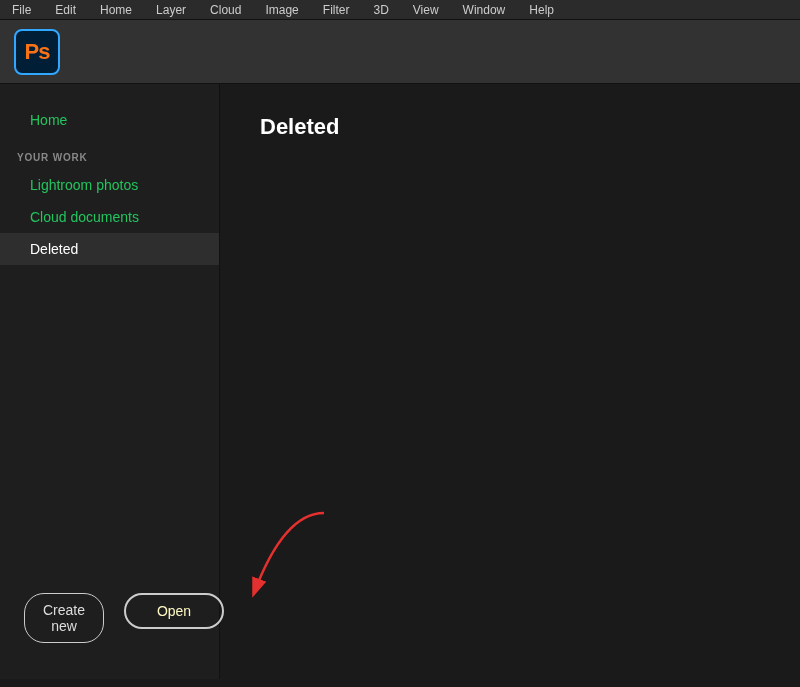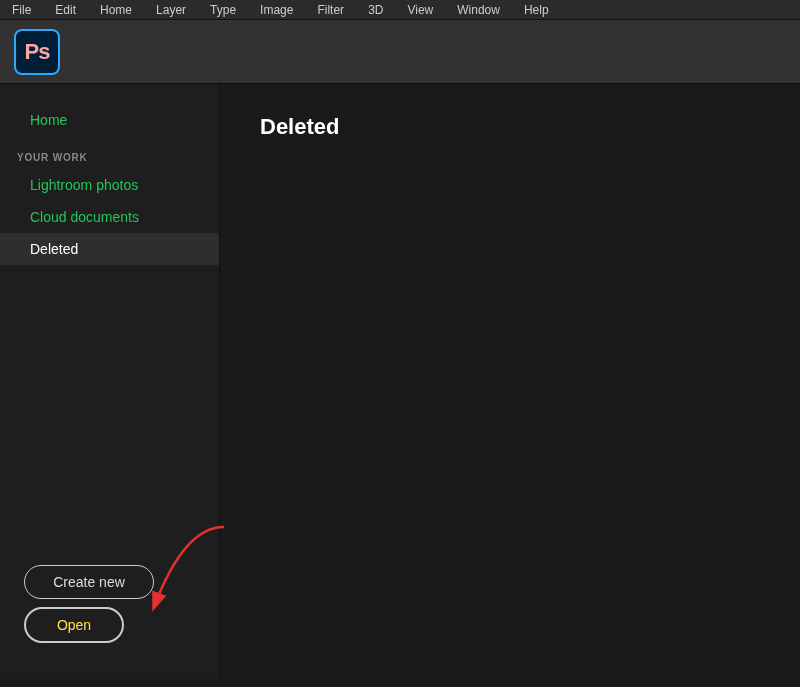--- a/index.html
+++ b/index.html
@@ -43,21 +43,21 @@
       width: 46px;
       height: 46px;
       background: #001e36;
       border: 2px solid #31a8ff;
       border-radius: 8px;
       display: flex;
       align-items: center;
       justify-content: center;
       font-size: 22px;
       font-weight: 700;
-      color: #fca5a5;
+      color: #f97316;
       letter-spacing: -1px;
       flex-shrink: 0;
     }
 
     
     .main-layout {
       display: flex;
       height: calc(687px - 28px - 64px);
     }
 
@@ -90,38 +90,38 @@
       font-weight: 600;
     }
     .sidebar-nav-item.active {
       background: #2e2e2e;
       color: #fff;
     }
 
     .sidebar-bottom {
       padding: 20px 24px 16px 24px;
       display: flex;
-      flex-direction: column;
-      gap: 8px;
+      flex-direction: row;
+      gap: 20px;
     }
     .btn-create-new {
       background: transparent;
       border: 1.5px solid #ccc;
       color: #ddd;
       border-radius: 20px;
       padding: 8px 18px;
       font-size: 14px;
       cursor: pointer;
       text-align: center;
       width: 130px;
     }
     .btn-open {
       background: transparent;
       border: 2px solid #ccc;
-      color: #fde047;
+      color: #fef9c3;
       border-radius: 20px;
       padding: 8px 18px;
       font-size: 14px;
       cursor: pointer;
       text-align: center;
       width: 100px;
       position: relative;
     }
     .arrow-svg {
       position: absolute;
@@ -145,21 +145,21 @@
     }
   </style>
 </head>
 <body>
 
 <div class="menu-bar">
   <span class="menu-bar-item">File</span>
   <span class="menu-bar-item">Edit</span>
   <span class="menu-bar-item">Home</span>
   <span class="menu-bar-item">Layer</span>
-  <span class="menu-bar-item">Type</span>
+  <span class="menu-bar-item">Cloud</span>
   <span class="menu-bar-item">Image</span>
   <span class="menu-bar-item">Filter</span>
   <span class="menu-bar-item">3D</span>
   <span class="menu-bar-item">View</span>
   <span class="menu-bar-item">Window</span>
   <span class="menu-bar-item">Help</span>
 </div>
 
 <div class="title-bar">
   <div class="ps-logo">Ps</div>

